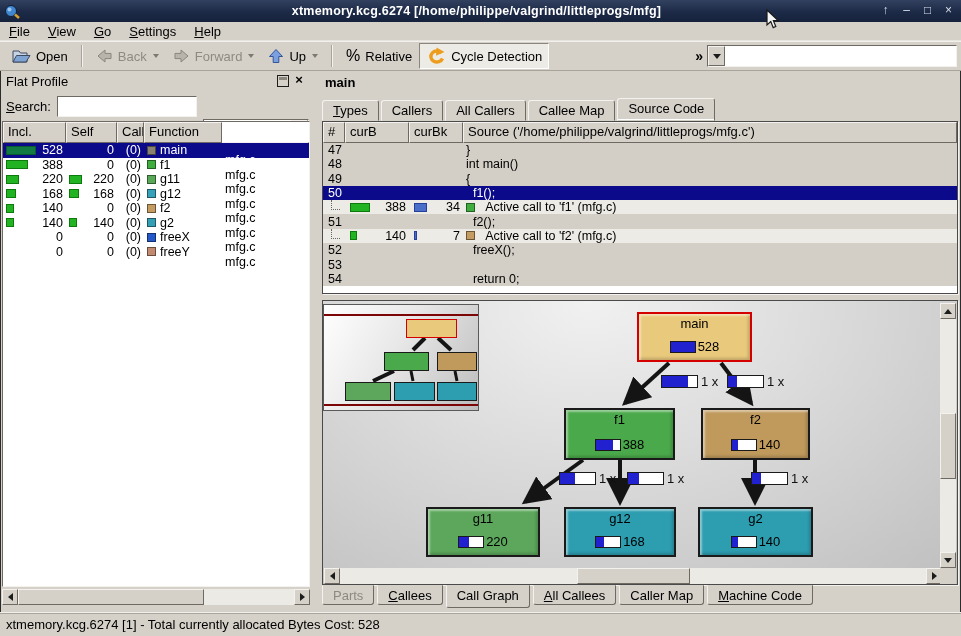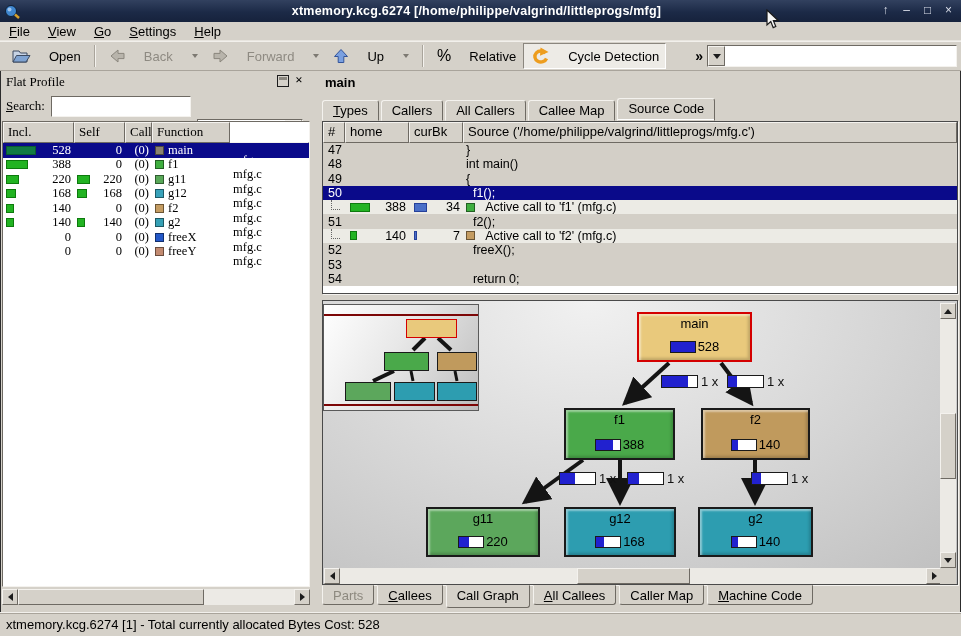--- a/index.html
+++ b/index.html
@@ -18,54 +18,54 @@
 
   
   .menubar { position:absolute; left:0; top:22px; width:961px; height:19px; background:#d5d1c9;
     display:flex; align-items:center; font-size:13px; border-bottom:1px solid #e8e5df; }
   .menu-item { padding:1px 9px; display:inline-block; }
   .ul-first::first-letter { text-decoration:underline; }
 
   
   .toolbar { position:absolute; left:0; top:41px; width:961px; height:30px; background:#d5d1c9;
     border-top:1px solid #f2f0ec; border-bottom:1px solid #a9a49b; display:flex; align-items:center; font-size:13px; }
-  .tbtn { display:flex; align-items:center; gap:18px; padding:3px 6px; height:26px; border:1px solid transparent; }
+  .tbtn { display:flex; align-items:center; gap:5px; padding:3px 6px; height:26px; border:1px solid transparent; }
   .tbtn.disabled { color:#8e8a82; }
   .tbtn.toggled { border-color:#8a867e #fff #fff #8a867e; background:#edebe6; }
   .tsep { width:2px; height:22px; margin:0 6px; border-left:1px solid #a9a49b; border-right:1px solid #f4f2ee; }
   .ddarrow { width:0; height:0; border-left:3.5px solid transparent; border-right:3.5px solid transparent; border-top:4px solid #7d7972; margin-left:1px; }
   .overflow-chevron { margin-left:auto; font-weight:bold; font-size:14px; padding:0 4px 0 0; }
   .combo { display:flex; align-items:center; background:#fff; border:1px solid; border-color:#6e6a63 #f4f2ee #f4f2ee #6e6a63; height:22px; }
   .combo .ctext { flex:1; padding:0 5px; font-size:13px; white-space:nowrap; overflow:hidden; }
   .combo .cbtn { width:17px; height:20px; background:#d5d1c9; border:1px solid; border-color:#f4f2ee #6e6a63 #6e6a63 #f4f2ee; display:flex; align-items:center; justify-content:center; }
   .combo .cbtn .tri { width:0; height:0; border-left:4px solid transparent; border-right:4px solid transparent; border-top:5px solid #1c1c1c; }
   .evcombo { width:250px; margin-right:4px; }
 
   
   .mainarea { position:absolute; left:0; top:71px; width:961px; height:541px; }
 
   
-  .dock { position:absolute; left:0; top:0; width:313px; height:541px;font-family:Liberation Serif, serif; }
+  .dock { position:absolute; left:0; top:0; width:313px; height:541px; }
   .dockhead { position:absolute; left:2px; top:1px; width:308px; height:19px; font-size:13px; display:flex; align-items:center; }
   .dockhead .dtitle { padding-left:4px; }
   .dock-float-btn { position:absolute; right:21px; top:3px; width:12px; height:12px; border:1px solid #1c1c1c; background:#d5d1c9; }
   .dock-float-btn:before { content:""; position:absolute; left:1px; right:1px; top:1px; height:3px; background:#8a867e; }
   .dock-close-btn { position:absolute; right:4px; top:1px; width:14px; height:14px; font-size:13px; font-weight:bold; text-align:center; line-height:14px; }
   .searchrow { position:absolute; left:2px; top:22px; width:308px; height:26px; display:flex; align-items:center; font-size:13px; }
   .searchrow label { padding:0 6px 0 4px; }
   .searchbox { width:140px; height:21px; background:#fff; border:1px solid; border-color:#6e6a63 #f4f2ee #f4f2ee #6e6a63; font-size:13px; padding:0 3px; font-family:inherit; }
   .groupcombo { width:106px; margin-left:6px;margin-top:47px; }
 
   .fptable { position:absolute; left:2px; top:50px; width:308px; height:466px; background:#fff;
     border:1px solid; border-color:#6e6a63 #f4f2ee #f4f2ee #6e6a63; display:flex; flex-direction:column; overflow:hidden; }
   .fphead { display:flex; height:21px; flex:none; }
   .hcell { background:#d5d1c9; border:1px solid; border-color:#f4f2ee #6e6a63 #6e6a63 #f4f2ee; font-size:13px; padding:1px 4px; white-space:nowrap; overflow:hidden; }
   .fp-row { display:flex; height:14.5px; align-items:center; font-size:12.5px; flex:none; }
   .fp-row.sel { background:#0a0a8a; color:#fff; }
-  .c-incl { width:71px; } .c-self { width:51px; } .c-called { width:27px; } .c-fn { width:78px; } .c-loc { flex:1;margin-top:20px; }
+  .c-incl { width:63px; } .c-self { width:51px; } .c-called { width:27px; } .c-fn { width:78px; } .c-loc { flex:1;margin-top:20px; }
   .cell { padding:0 3px; display:flex; align-items:center; overflow:hidden; height:100%; }
   .cell .num { margin-left:auto; }
   .gbar { height:9px; background:#22b322; border:1px solid #0d7a0d; flex:none; }
   .sel .gbar { background:#117a42; border-color:#0a5a30; }
   .ficon { width:9px; height:9px; border:1px solid rgba(0,0,0,.45); margin-right:4px; flex:none; }
   .txt-right { justify-content:flex-end; }
   .dock-hscroll { position:absolute; left:2px; top:518px; width:308px; height:16px; }
 
   
   .scroll { background:#eceae5; position:absolute; }
@@ -371,21 +371,21 @@
         <div class="tab ul-first">Types</div>
         <div class="tab">Callers</div>
         <div class="tab">All Callers</div>
         <div class="tab">Callee Map</div>
         <div class="tab active">Source Code</div>
       </div>
 
       <div class="srcframe">
         <div class="srchead">
           <div class="hcell sc-num">#</div>
-          <div class="hcell sc-curB">home</div>
+          <div class="hcell sc-curB">curB</div>
           <div class="hcell sc-curBk">curBk</div>
           <div class="hcell sc-src">Source ('/home/philippe/valgrind/littleprogs/mfg.c')</div>
         </div>
         <div class="src-row">
           <div class="cell sc-num txt-right">47</div><div class="cell sc-curB"></div><div class="cell sc-curBk"></div><div class="cell sc-src">}</div>
         </div>
         <div class="src-row">
           <div class="cell sc-num txt-right">48</div><div class="cell sc-curB"></div><div class="cell sc-curBk"></div><div class="cell sc-src">int main()</div>
         </div>
         <div class="src-row">

